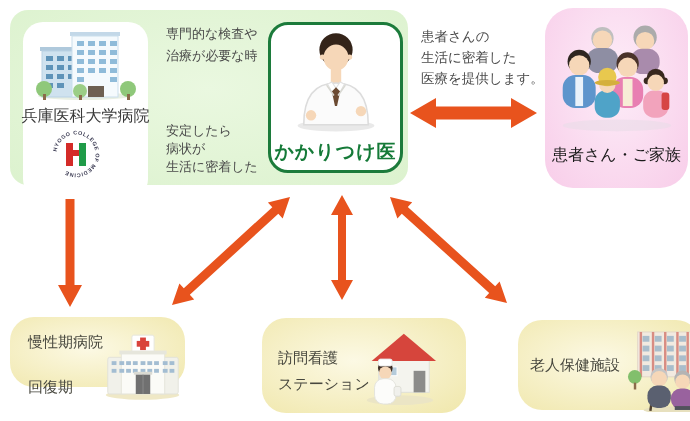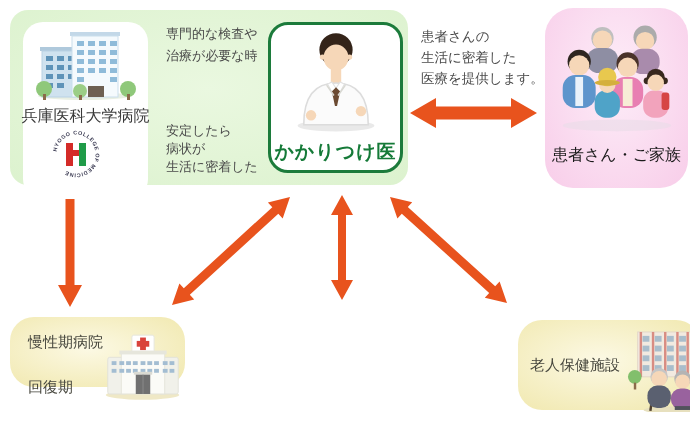--- a/index.html
+++ b/index.html
@@ -234,20 +234,39 @@
         <rect x="54" y="39" width="5" height="4"></rect>
           <rect x="63" y="39" width="5" height="4"></rect>
           <rect x="70" y="39" width="5" height="4"></rect>
       </g>
       <rect x="33" y="42" width="19" height="3" fill="#DADAD2"></rect>
       <rect x="35" y="45" width="15" height="20" fill="#707070"></rect>
       <line x1="42.5" y1="45" x2="42.5" y2="65" stroke="#8A8A8A"></line>
     </svg>
   </div>
 
+  <div class="abs facility box2">
+    <div class="f-text">
+      <span>訪問看護</span>
+      <span>ステーション</span>
+    </div>
+    <svg class="icon abs" width="80" height="84" viewBox="0 0 80 86" style="left:96px;top:4px;">
+      <ellipse cx="42" cy="80" rx="34" ry="5" fill="#EBE5C5"></ellipse>
+      <rect x="20" y="36" width="52" height="36" fill="#F4F4EE" stroke="#DFDFD7"></rect>
+      <rect x="20" y="36" width="9" height="36" fill="#E7E7E0"></rect>
+      <polygon points="13,40 46,12 79,40" fill="#D6453C"></polygon>
+      <rect x="56" y="50" width="12" height="22" fill="#8C8C8A"></rect>
+      <rect x="28" y="46" width="11" height="9" fill="#B5CBDA" stroke="#FFFFFF"></rect>
+      <circle cx="27" cy="47" r="7.5" fill="#3A2A20"></circle>
+      <rect x="20" y="38" width="14" height="7" rx="2" fill="#FFFFFF" stroke="#E8E8E8"></rect>
+      <circle cx="27" cy="52" r="6.5" fill="#F6D7B8"></circle>
+      <rect x="16" y="58" width="22" height="26" rx="9" fill="#FCFCFA" stroke="#E3E3DD"></rect>
+      <rect x="36" y="66" width="7" height="10" rx="2" fill="#F0F0EC" stroke="#DDDDD5"></rect>
+    </svg>
+  </div>
 
   <div class="abs facility box3">
     <div class="f-text">
       <span>老人保健施設</span>
     </div>
     <svg class="icon abs" width="78" height="84" viewBox="0 0 80 86" style="left:108px;top:8px;">
       <rect x="12" y="4" width="54" height="46" fill="#F2EAE0" stroke="#E2D6C8"></rect>
       <g fill="#D98C82">
         <rect x="14" y="4" width="2.5" height="46"></rect>
           <rect x="26.5" y="4" width="2.5" height="46"></rect>

